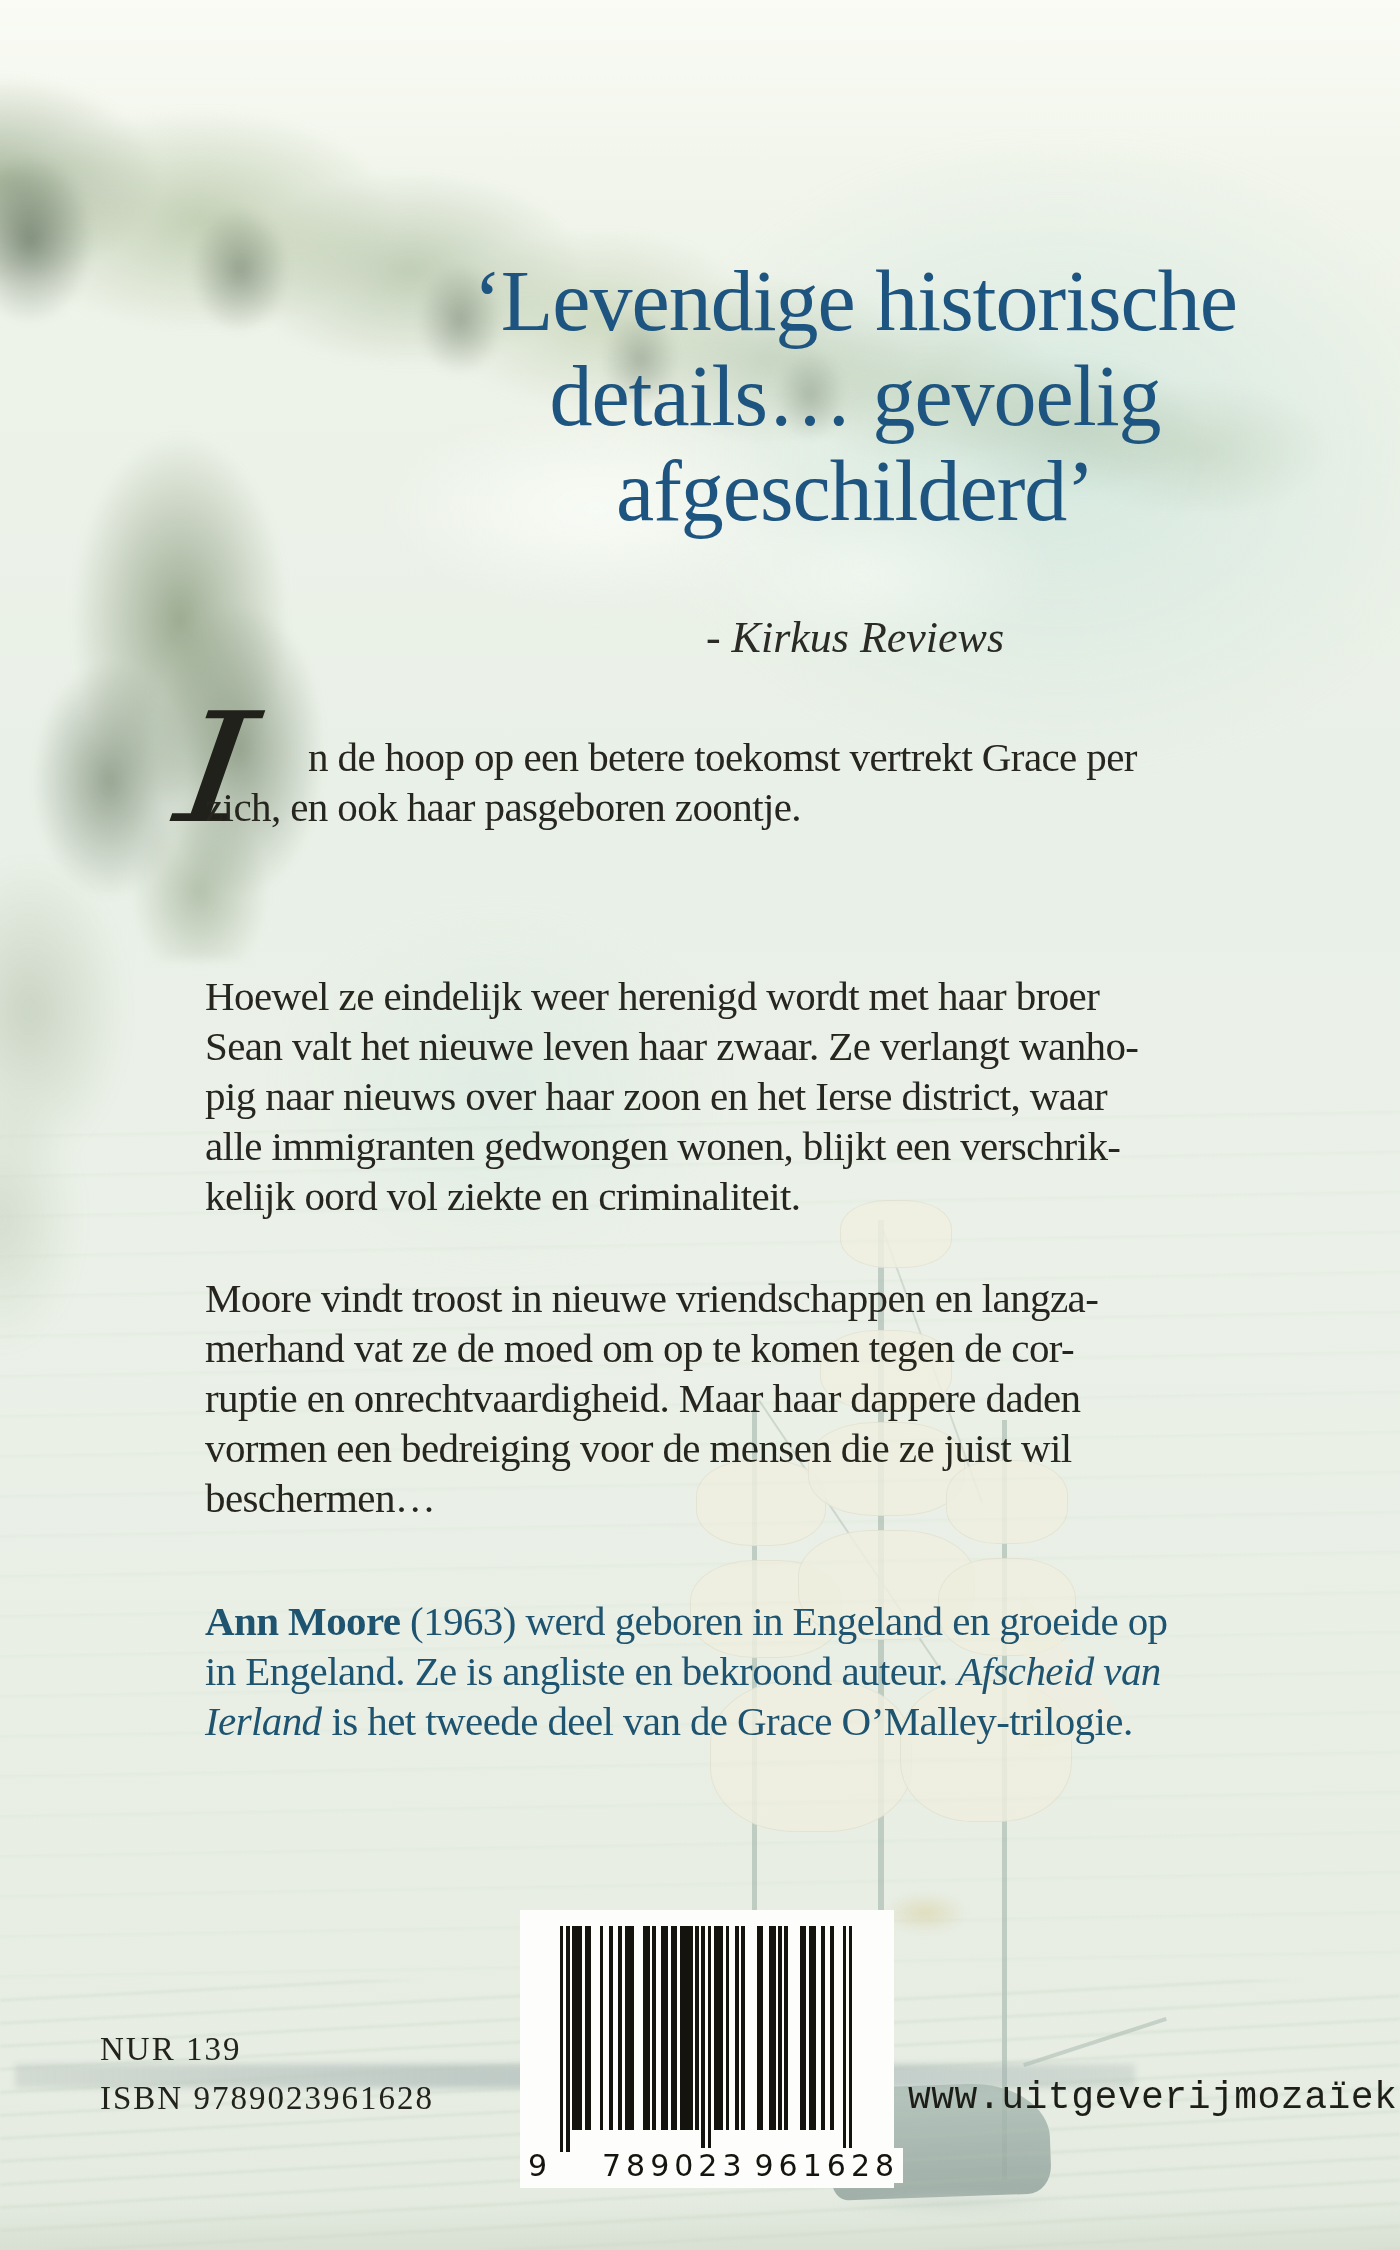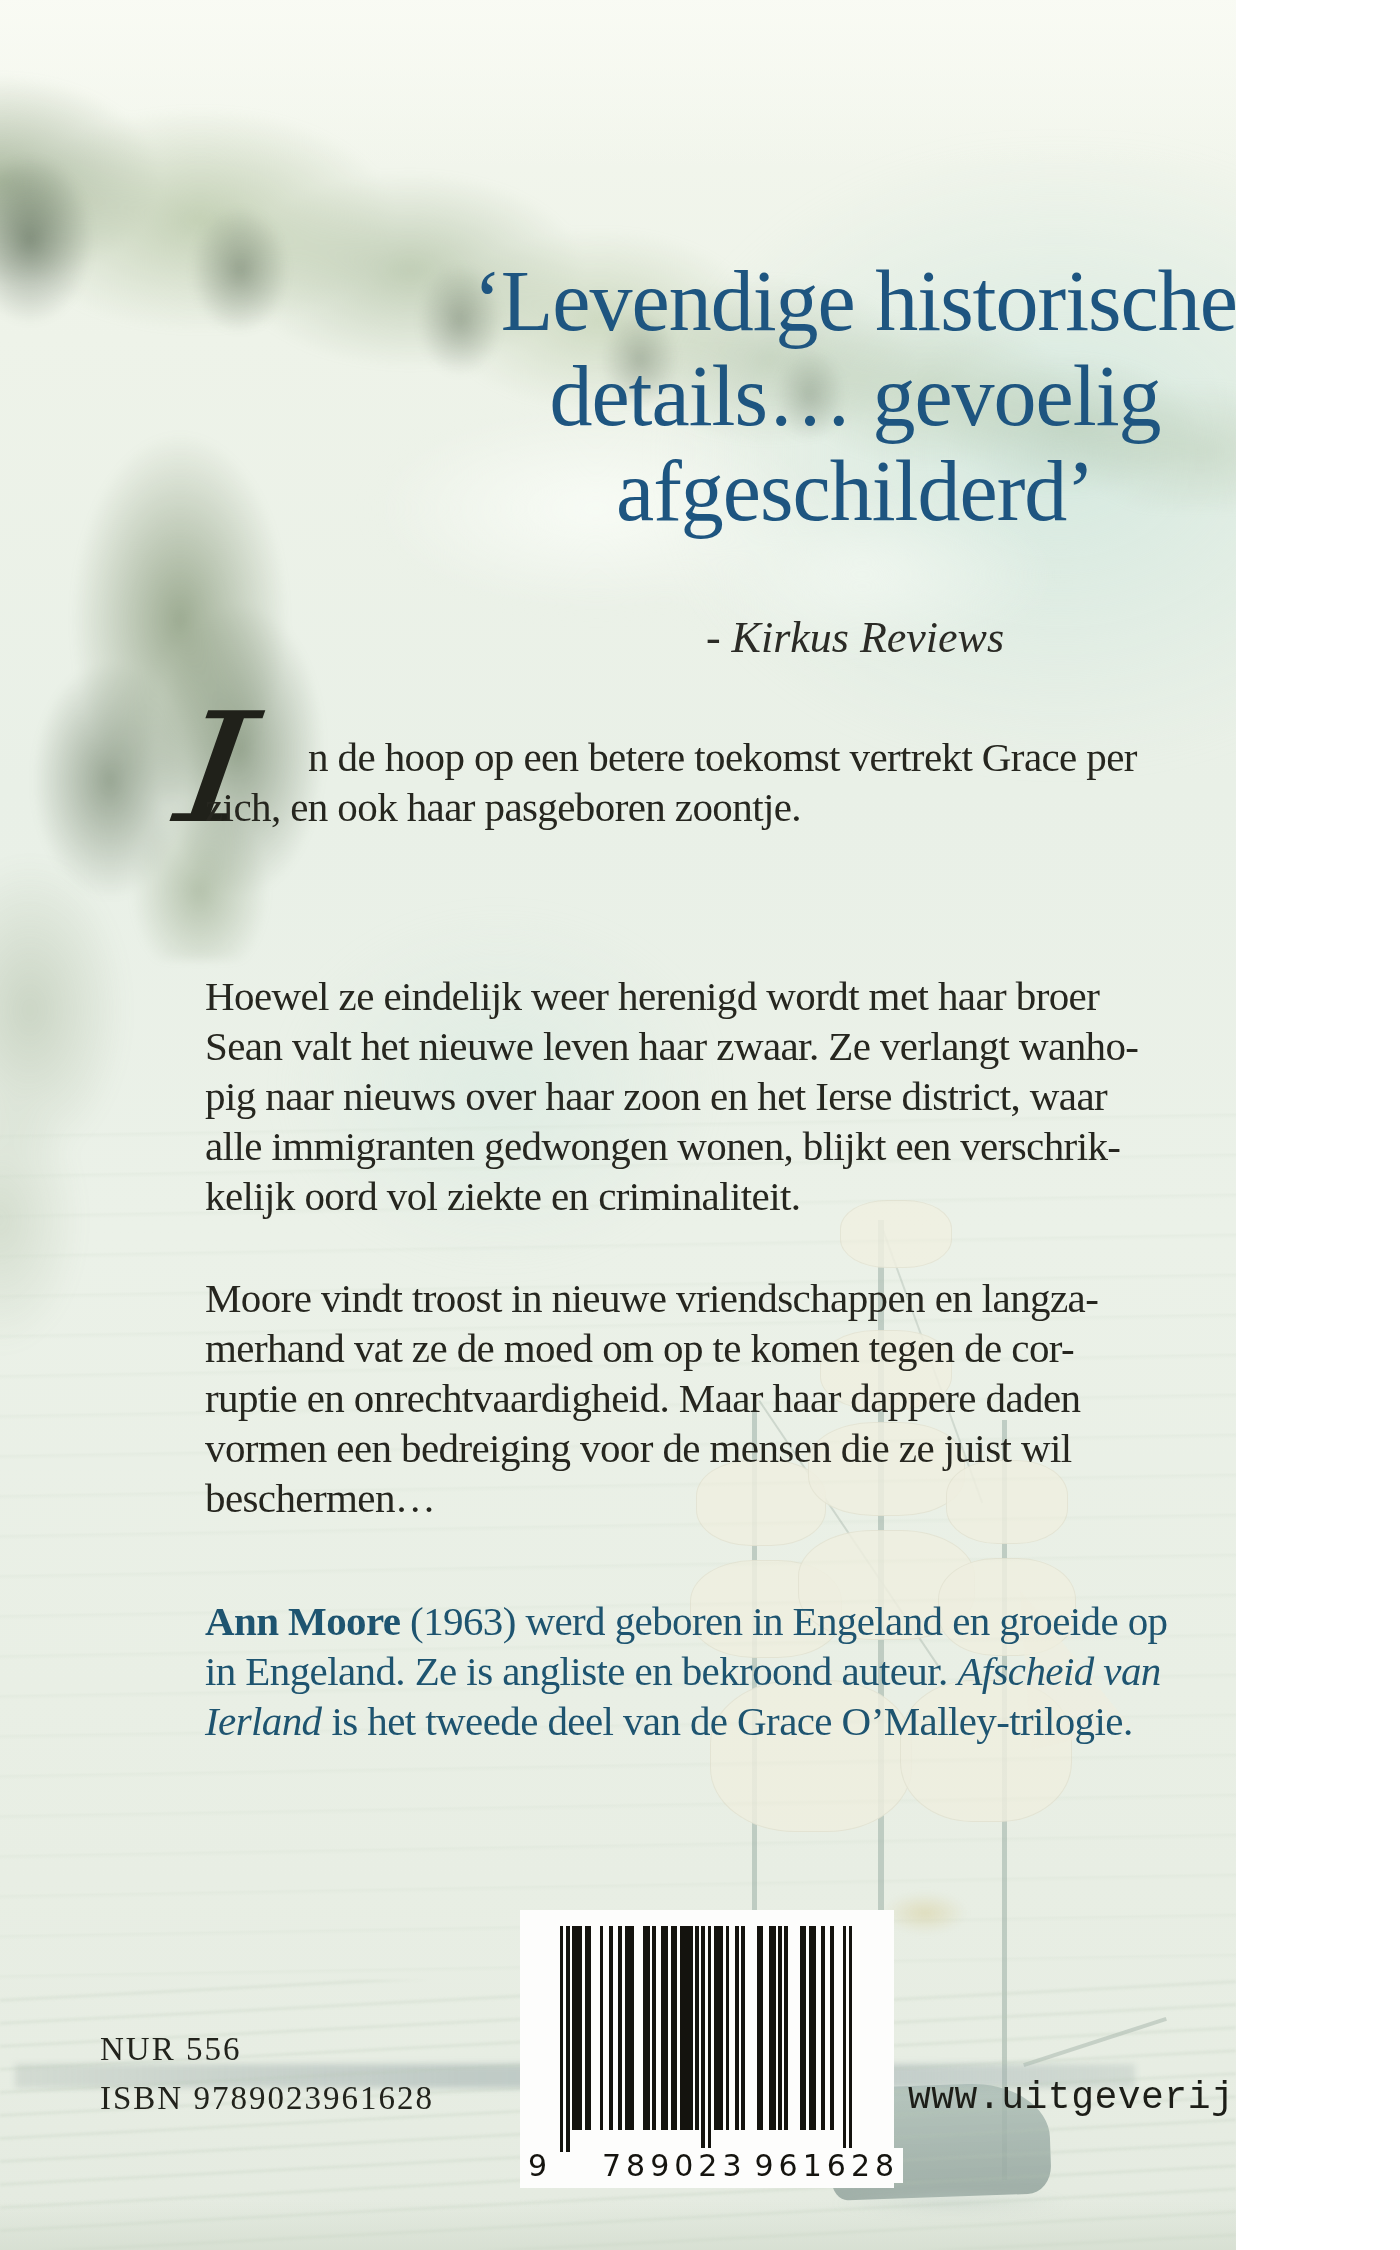--- a/index.html
+++ b/index.html
@@ -1,17 +1,17 @@
 <!DOCTYPE html>
 <html><head>
 <meta charset="utf-8">
 <style>
   html,body{margin:0;padding:0;}
   .cover{
-    position:relative; width:1236px; height:2250px; overflow:hidden;
+    position:relative; width:1400px; height:2250px; overflow:hidden;
     background:#fca5a5; font-family:"Liberation Serif", serif;
   }
   .layer{position:absolute; pointer-events:none;}
   .bg-grad{inset:0;
     background:linear-gradient(180deg,#f4f7ee 0%,#eef3e9 15%,#e9f0e7 35%,#ebf1e8 55%,#e9efe5 75%,#e7ede3 92%,#e4eae0 100%);}
   .top-fog{left:0;top:0;width:100%;height:170px;
     background:linear-gradient(180deg,rgba(249,251,244,.95),rgba(249,251,244,0));}
   .bg-aqua{left:520px;top:150px;width:900px;height:760px;filter:blur(14px);
     background:radial-gradient(60% 55% at 60% 40%, rgba(206,230,221,.75), rgba(206,230,221,0) 75%);}
   .bg-aqua2{left:240px;top:880px;width:520px;height:420px;filter:blur(16px);
@@ -184,21 +184,21 @@
       <span class="bold">Ann Moore</span><span> (1963) werd geboren in Engeland en groeide op</span>
     </div>
     <div>
       <span>in Engeland. Ze is angliste en bekroond auteur. </span><span class="italic">Afscheid van</span>
     </div>
     <div>
       <span class="italic">Ierland</span><span class="after-title">is het tweede deel van de Grace O’Malley-trilogie.</span>
     </div>
   </div>
 
-  <div class="nur">NUR 556</div>
+  <div class="nur">NUR 139</div>
   <div class="isbn">ISBN 9789023961628</div>
 
   <div class="barcode-box">
     <div class="bars">
         <div class="bar tall" style="left: 0%; width: calc(1.05263% + 0.4px);"></div>
         <div class="bar tall" style="left: 2.10526%; width: calc(1.05263% + 0.4px);"></div>
         <div class="bar" style="left: 4.21053%; width: calc(1.05263% + 0.4px);"></div>
         <div class="bar" style="left: 5.26316%; width: calc(1.05263% + 0.4px);"></div>
         <div class="bar" style="left: 6.31579%; width: calc(1.05263% + 0.4px);"></div>
         <div class="bar" style="left: 8.42105%; width: calc(1.05263% + 0.4px);"></div>

